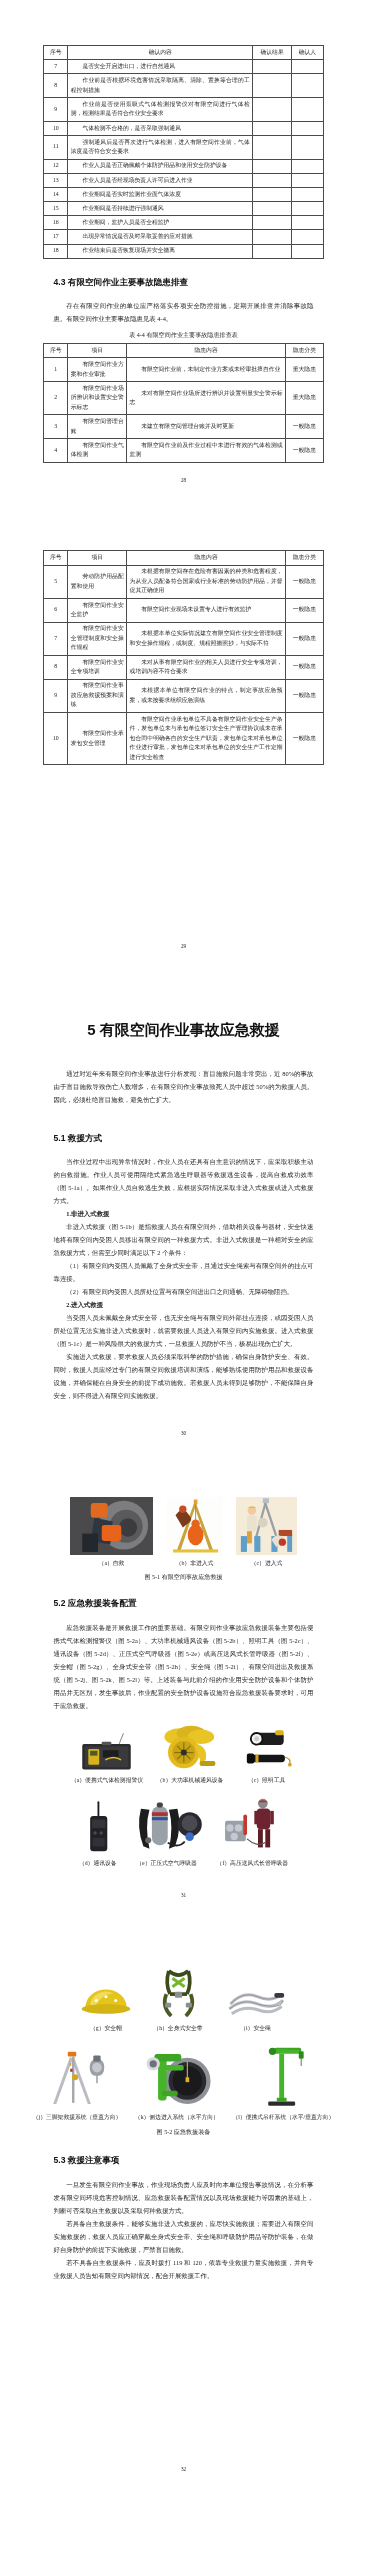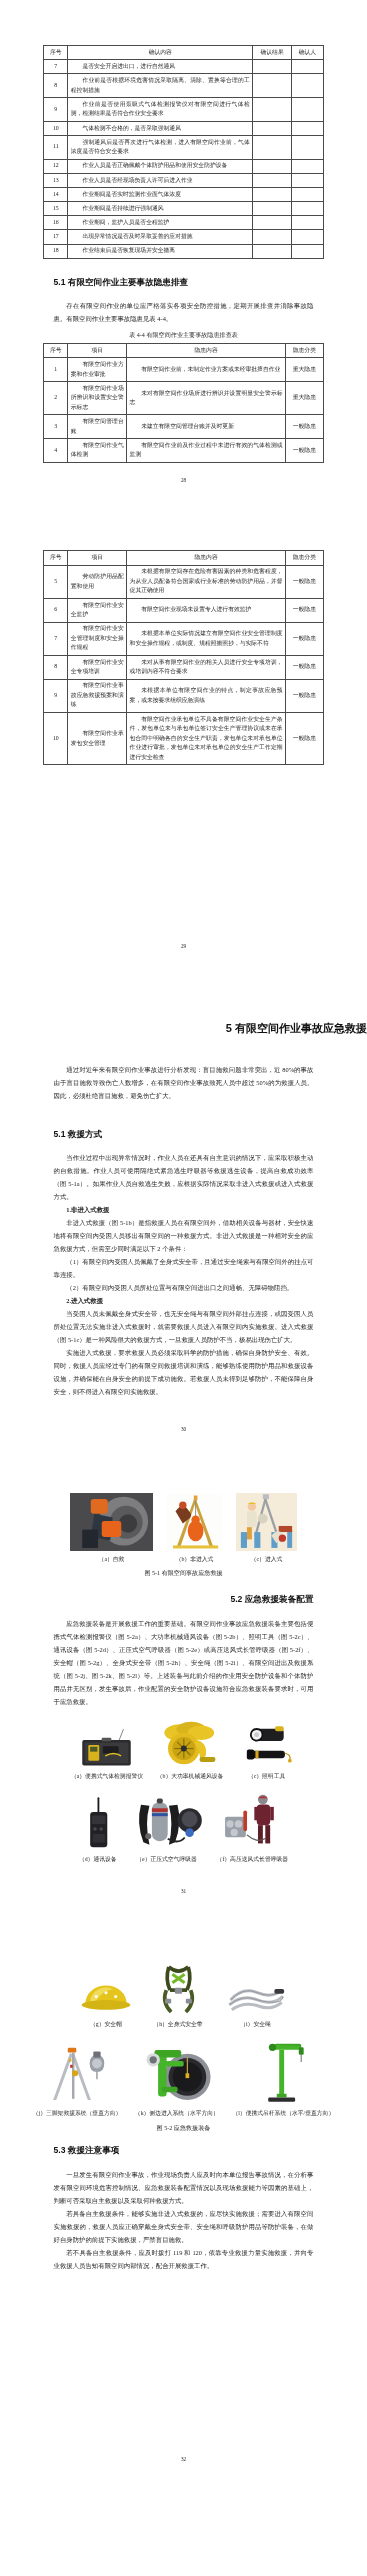--- a/index.html
+++ b/index.html
@@ -14,21 +14,21 @@
   
   table.t { border-collapse:collapse; margin:0 auto; font-size:5.8px; line-height:1.65; color:#1f1f1f; table-layout:fixed; }
   table.t th, table.t td { border:0.6px solid #4a4a4a; padding:1.8px 2.4px; font-weight:normal; vertical-align:middle; word-break:break-all; }
   .c { text-align:center; }
   .ind { text-align:justify; text-indent:2em; }
   .w-no { width:18.4px; } .w-content { width:179px; } .w-res { width:33px; } .w-per { width:26px; }
   .w-item { width:53px; } .w-haz { width:153px; } .w-cls { width:32px; }
 
   
   .h2 { font-family:"Liberation Sans","DejaVu Sans",sans-serif; font-weight:bold; font-size:8.6px; color:#111; width:260px; margin:0 auto; }
-  .chapter-title { font-family:"Liberation Sans","DejaVu Sans",sans-serif; font-weight:bold; font-size:11px; color:#111; text-align:right; }
+  .chapter-title { font-family:"Liberation Sans","DejaVu Sans",sans-serif; font-weight:bold; font-size:15px; color:#111; text-align:center; }
 
   
   p.body { font-size:6.4px; line-height:13px; text-align:justify; text-indent:2em; margin:0; }
   p.sub { font-size:6.4px; line-height:13px; font-weight:bold; text-indent:2em; margin:0; }
   .figtitle { text-align:center; font-size:6.1px; margin:0; }
   .pagenum { text-align:center; font-size:5.2px; color:#222; }
 
   
   .figrow { display:flex; justify-content:center; align-items:flex-end; gap:13.5px; }
   .figrow .cell { display:flex; flex-direction:column; align-items:center; }
@@ -118,21 +118,21 @@
         </tr>
       <tr>
           <td class="c">18</td>
           <td class="ind">作业结束后是否恢复现场并安全撤离</td>
           <td></td>
           <td></td>
         </tr>
     </tbody>
   </table>
 
-  <h2 class="h2" style="margin-top:18.4px;">5.1  有限空间作业主要事故隐患排查</h2>
+  <h2 class="h2" style="margin-top:18.4px;">4.3  有限空间作业主要事故隐患排查</h2>
 
   <div class="content" style="margin-top:9.8px;">
     <p class="body">存在有限空间作业的单位应严格落实各项安全防控措施，定期开展排查并消除事故隐患。有限空间作业主要事故隐患见表 4-4。</p>
   </div>
 
   <p class="figtitle" style="margin-top:6.1px;">表 4-4  有限空间作业主要事故隐患排查表</p>
 
   <table class="t" style="margin-top:3.1px;">
     <thead>
       <tr>
@@ -291,21 +291,21 @@
         <circle cx="44" cy="42" r="8" fill="#d8d2c0"></circle>
         <path d="M58 70 q10 -12 18 -4 l4 8 -14 8 Z" fill="#e7e0ce"></path>
         <circle cx="76" cy="74" r="6" fill="#c0392b"></circle>
       </svg>
       <span class="cap">（c）进入式</span>
     </div>
   </div>
 
   <p class="figtitle" style="margin-top:4.9px;">图 5-1  有限空间事故应急救援</p>
 
-  <h2 class="h2" style="margin-top:16px;text-align:right;">5.2  应急救援装备配置</h2>
+  <h2 class="h2" style="margin-top:16px;">5.2  应急救援装备配置</h2>
 
   <div class="content" style="margin-top:11px;">
     <p class="body">应急救援装备是开展救援工作的重要基础。有限空间作业事故应急救援装备主要包括便携式气体检测报警仪（图 5-2a）、大功率机械通风设备（图 5-2b）、照明工具（图 5-2c）、通讯设备（图 5-2d）、正压式空气呼吸器（图 5-2e）或高压送风式长管呼吸器（图 5-2f）、安全帽（图 5-2g）、全身式安全带（图 5-2h）、安全绳（图 5-2i）、有限空间进出及救援系统（图 5-2j、图 5-2k、图 5-2l）等。上述装备与此前介绍的作业用安全防护设备和个体防护用品并无区别，发生事故后，作业配置的安全防护设备设施符合应急救援装备要求时，可用于应急救援。</p>
   </div>
 
   <div class="figrow" style="margin-top:9.8px;">
     <div class="cell">
       <svg class="imgbox" width="61" height="40" viewBox="0 0 100 66">
         <rect width="100" height="66" fill="#ffffff"></rect>
         <line x1="78" y1="2" x2="70" y2="22" stroke="#777" stroke-width="1.5"></line>
@@ -503,21 +503,21 @@
         <rect x="34" y="86" width="16" height="6" fill="#3da424"></rect>
         <rect x="20" y="92" width="44" height="7" rx="2" fill="#2c2c2e"></rect>
         <line x1="74" y1="22" x2="74" y2="34" stroke="#888" stroke-width="2"></line>
       </svg>
       <span class="cap">（l）便携式吊杆系统（水平/垂直方向）</span>
     </div>
   </div>
 
   <p class="figtitle" style="margin-top:6.1px;">图 5-2  应急救援装备</p>
 
-  <h2 class="h2" style="margin-top:12px;">5.3  救援注意事项</h2>
+  <h2 class="h2" style="margin-top:18px;">5.3  救援注意事项</h2>
 
   <div class="content" style="margin-top:11px;">
     <p class="body">一旦发生有限空间作业事故，作业现场负责人应及时向本单位报告事故情况，在分析事发有限空间环境危害控制情况、应急救援装备配置情况以及现场救援能力等因素的基础上，判断可否采取自主救援以及采取何种救援方式。</p>
     <p class="body">若具备自主救援条件，能够实施非进入式救援的，应尽快实施救援；需要进入有限空间实施救援的，救援人员应正确穿戴全身式安全带、安全绳和呼吸防护用品等防护装备，在做好自身防护的前提下实施救援，严禁盲目施救。</p>
     <p class="body">若不具备自主救援条件，应及时拨打 119 和 120，依靠专业救援力量实施救援，并向专业救援人员告知有限空间内部情况，配合开展救援工作。</p>
   </div>
 
   <p class="pagenum" style="margin-top:184px; padding-bottom:18.4px;">32</p>
 
 </div>

